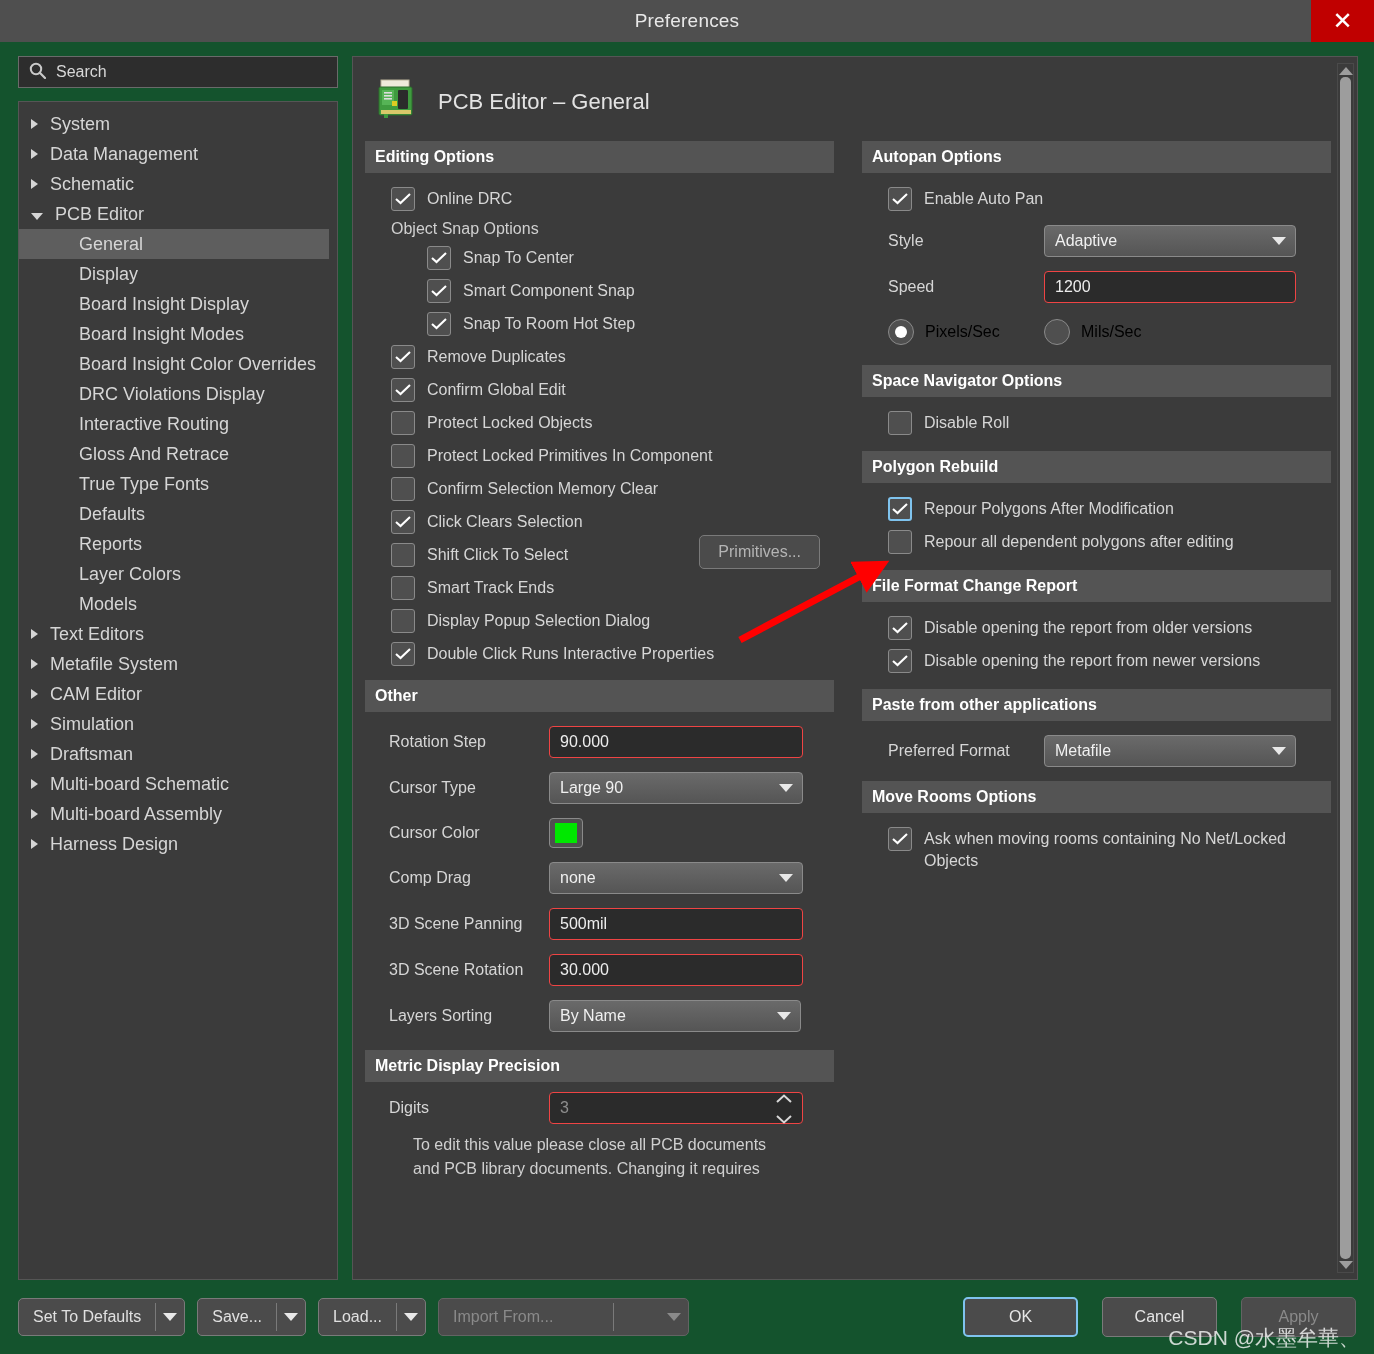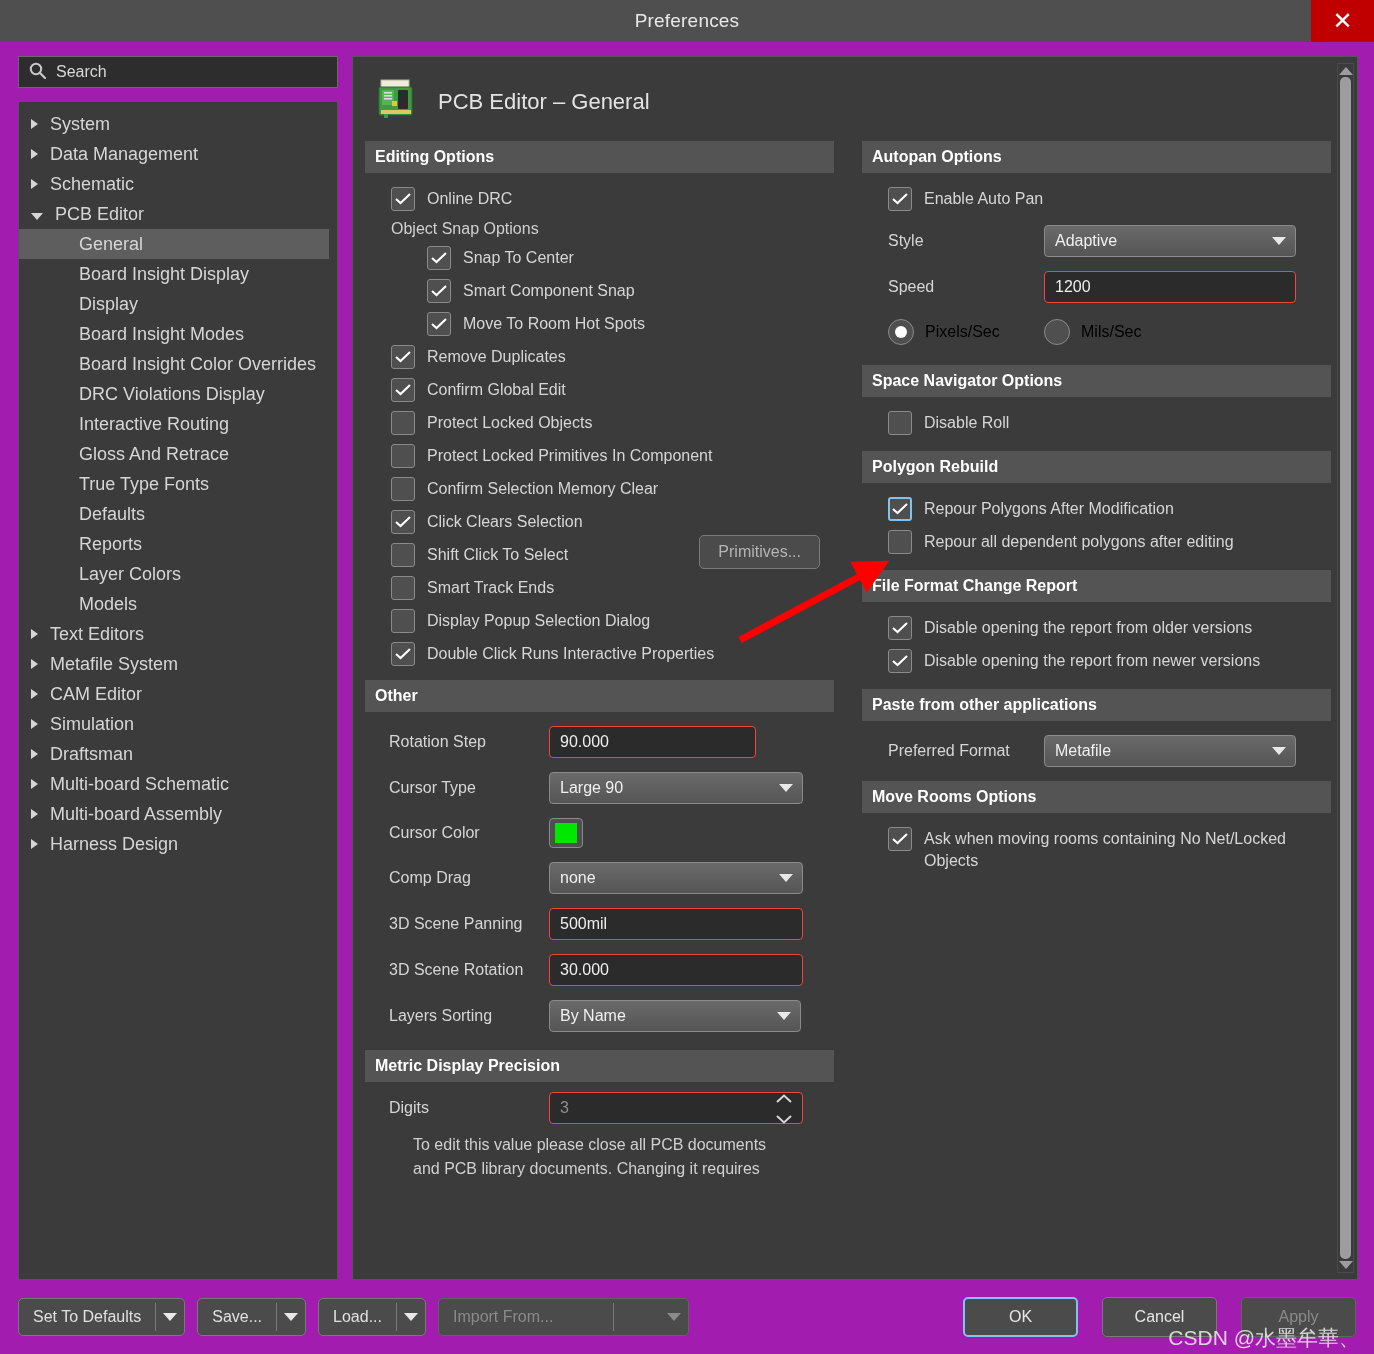--- a/index.html
+++ b/index.html
@@ -5,21 +5,21 @@
   * { box-sizing: border-box; margin: 0; padding: 0; }
   html, body {
     width: 1374px; height: 1354px;
     background: #1b1b1b;
     font-family: "Liberation Sans", sans-serif;
     overflow: hidden;
   }
   .window {
     position: relative;
     width: 1374px; height: 1354px;
-    background: #a21caf;
+    background: #14532d;
     display: flex; flex-direction: column;
   }
 
   
   .titlebar {
     position: relative;
     height: 42px;
     background: #4f4f4f;
     flex: 0 0 42px;
   }
@@ -358,24 +358,24 @@
             <span>Schematic</span>
           </div>
           <div class="tree-row">
             <span class="arrow-down"></span>
             <span>PCB Editor</span>
           </div>
           <div class="tree-row child selected">
             <span>General</span>
           </div>
           <div class="tree-row child">
+            <span>Display</span>
+          </div>
+          <div class="tree-row child">
             <span>Board Insight Display</span>
-          </div>
-          <div class="tree-row child">
-            <span>Display</span>
           </div>
           <div class="tree-row child">
             <span>Board Insight Modes</span>
           </div>
           <div class="tree-row child">
             <span>Board Insight Color Overrides</span>
           </div>
           <div class="tree-row child">
             <span>DRC Violations Display</span>
           </div>
@@ -489,21 +489,21 @@
                     </svg>
                 </span>
                 <span class="lbl">Smart Component Snap</span>
               </div>
               <div class="cb-row">
                 <span class="cbox checked">
                   <svg class="tick" width="16" height="12" viewBox="0 0 16 12">
                       <polyline points="1,6 5.5,10 15,1" fill="none" stroke="#fff" stroke-width="2.1"></polyline>
                     </svg>
                 </span>
-                <span class="lbl">Move To Room Hot Spots</span>
+                <span class="lbl">Snap To Room Hot Step</span>
               </div>
             </div>
 
             <div class="cb-row">
               <span class="cbox checked">
                 <svg class="tick" width="16" height="12" viewBox="0 0 16 12">
                     <polyline points="1,6 5.5,10 15,1" fill="none" stroke="#fff" stroke-width="2.1"></polyline>
                   </svg>
               </span>
               <span class="lbl">Remove Duplicates</span>
@@ -573,21 +573,21 @@
               </span>
               <span class="lbl">Double Click Runs Interactive Properties</span>
             </div>
           </div>
 
           <div class="group-head">Other</div>
 
           <div style="padding-left:24px">
             <div class="field-row">
               <div class="field-label" style="width:160px">Rotation Step</div>
-              <div class="input-txt" style="width:207px">90.000</div>
+              <div class="input-txt" style="width:254px">90.000</div>
             </div>
             <div class="field-row">
               <div class="field-label" style="width:160px">Cursor Type</div>
               <div class="combo" style="width:254px">
                 <span>Large 90</span>
                 <span class="caret"></span>
               </div>
             </div>
             <div class="field-row">
               <div class="field-label" style="width:160px">Cursor Color</div>

